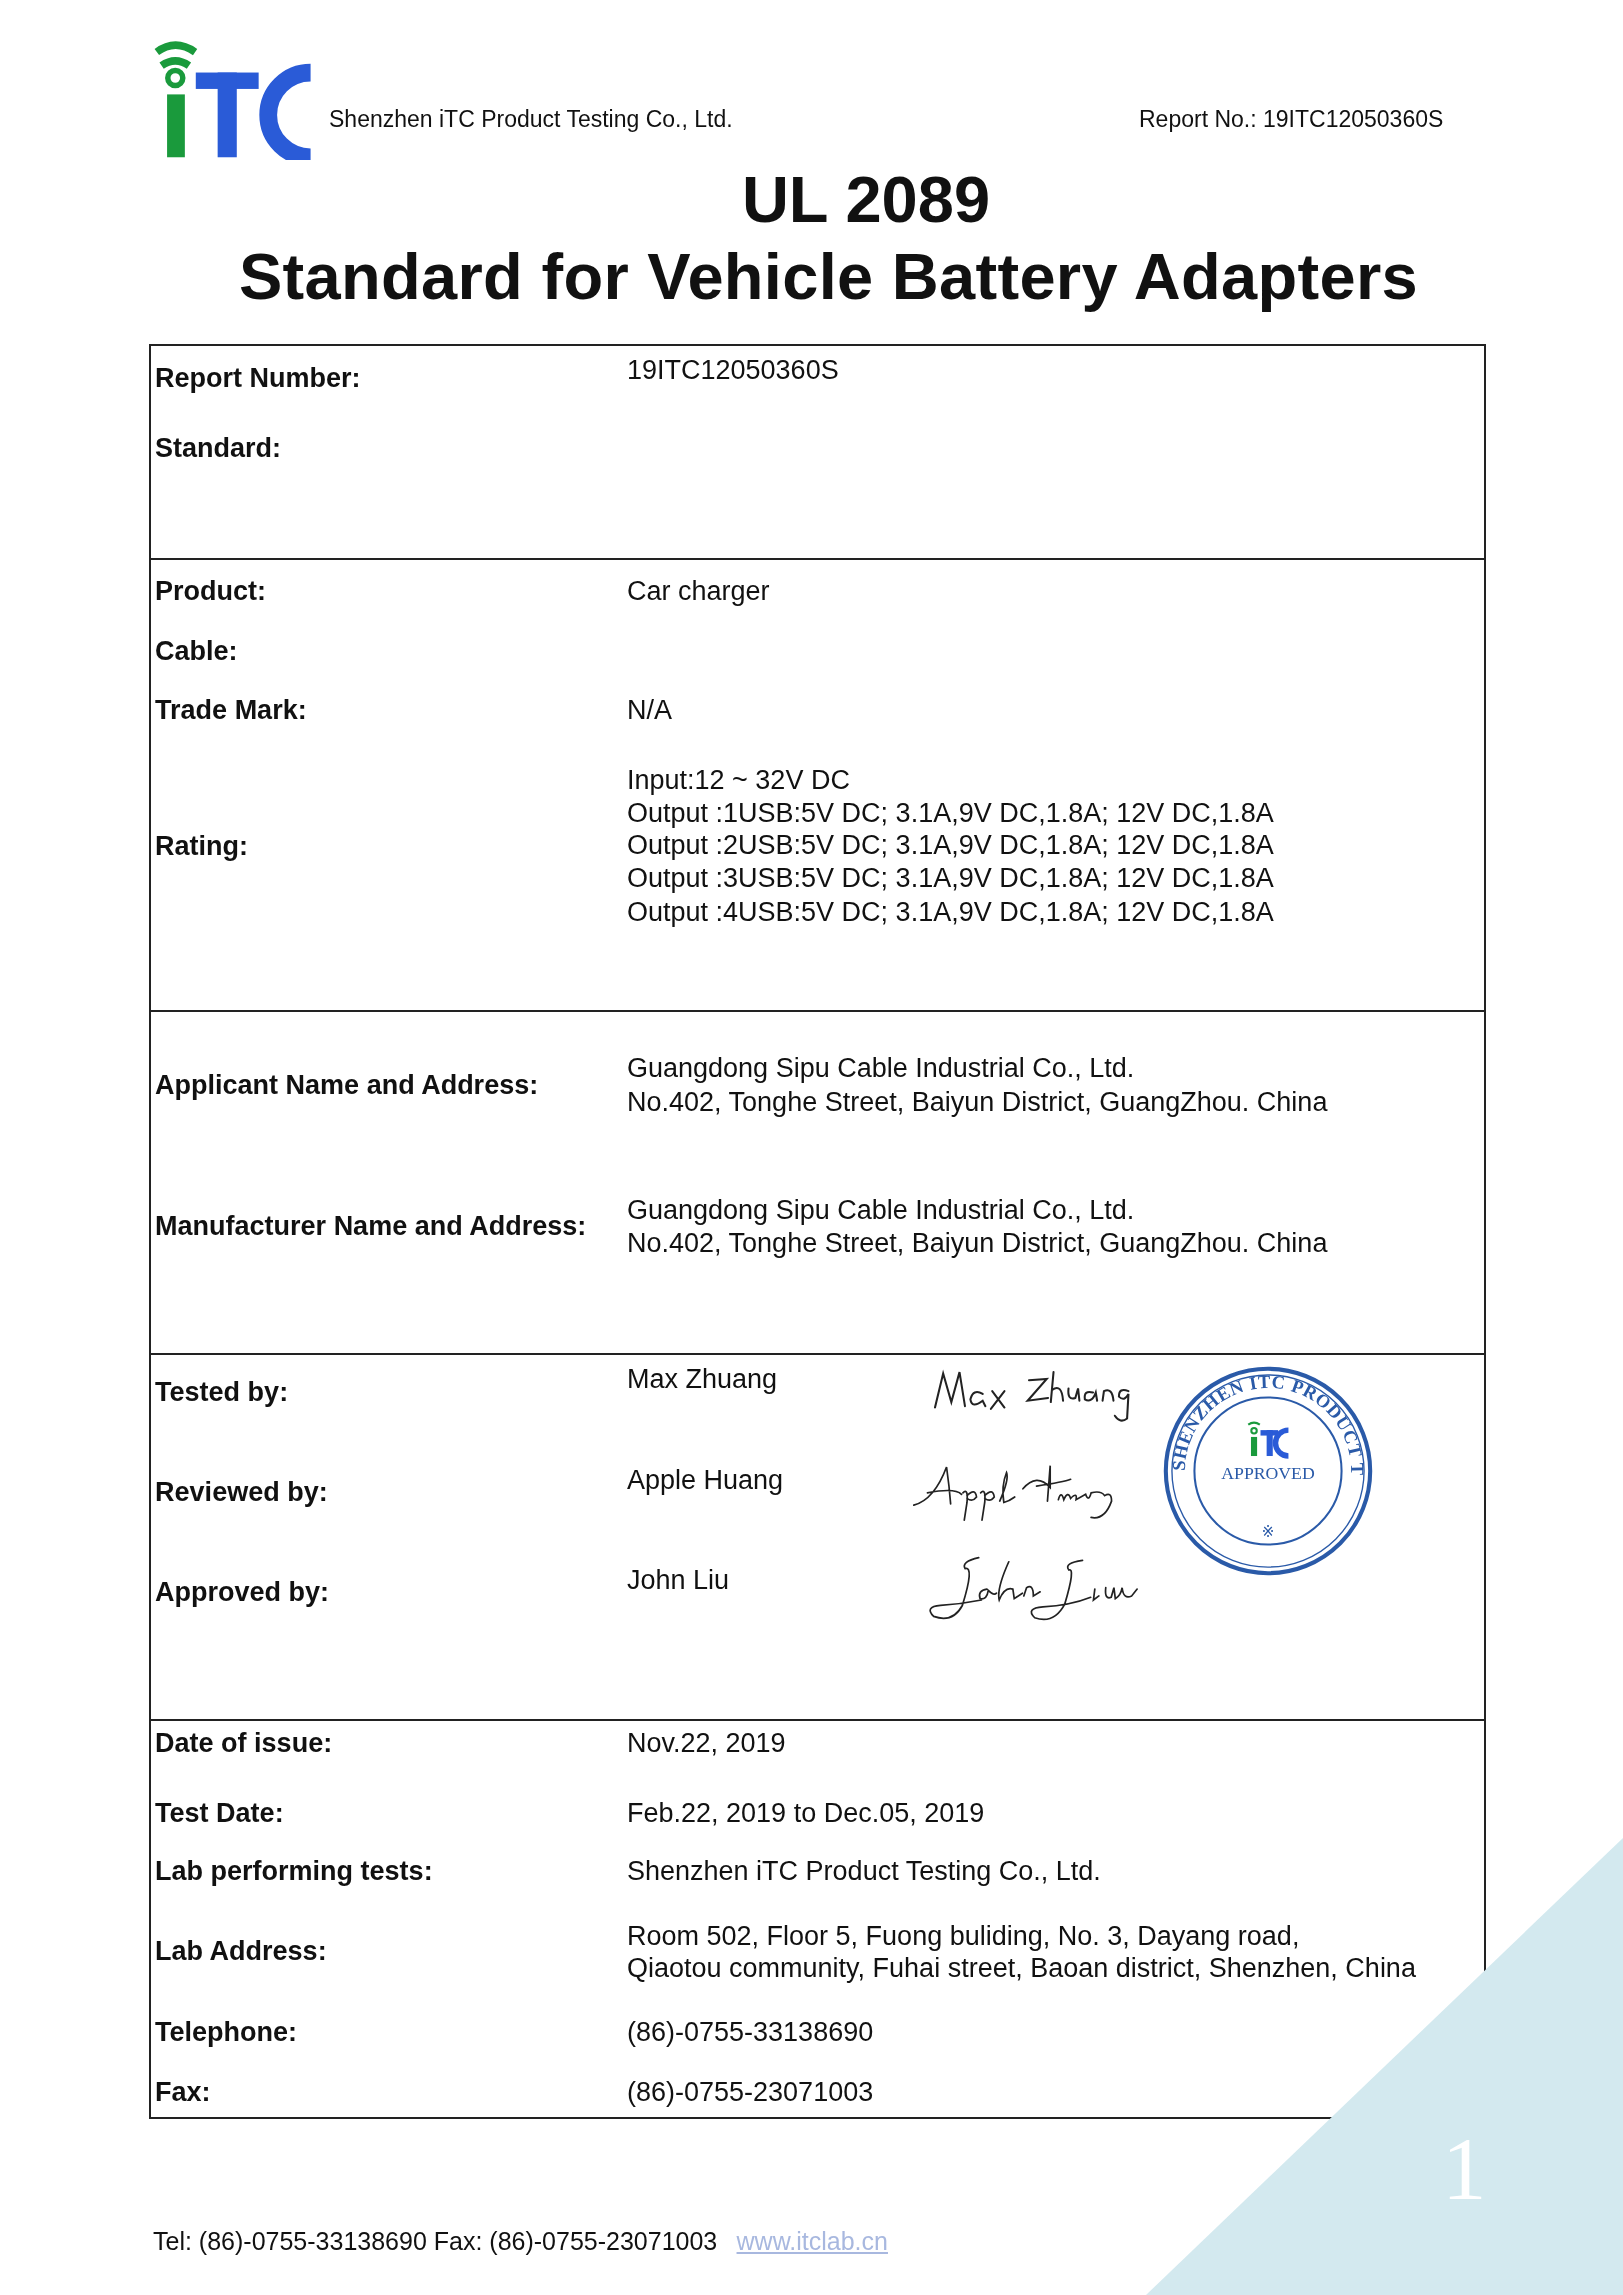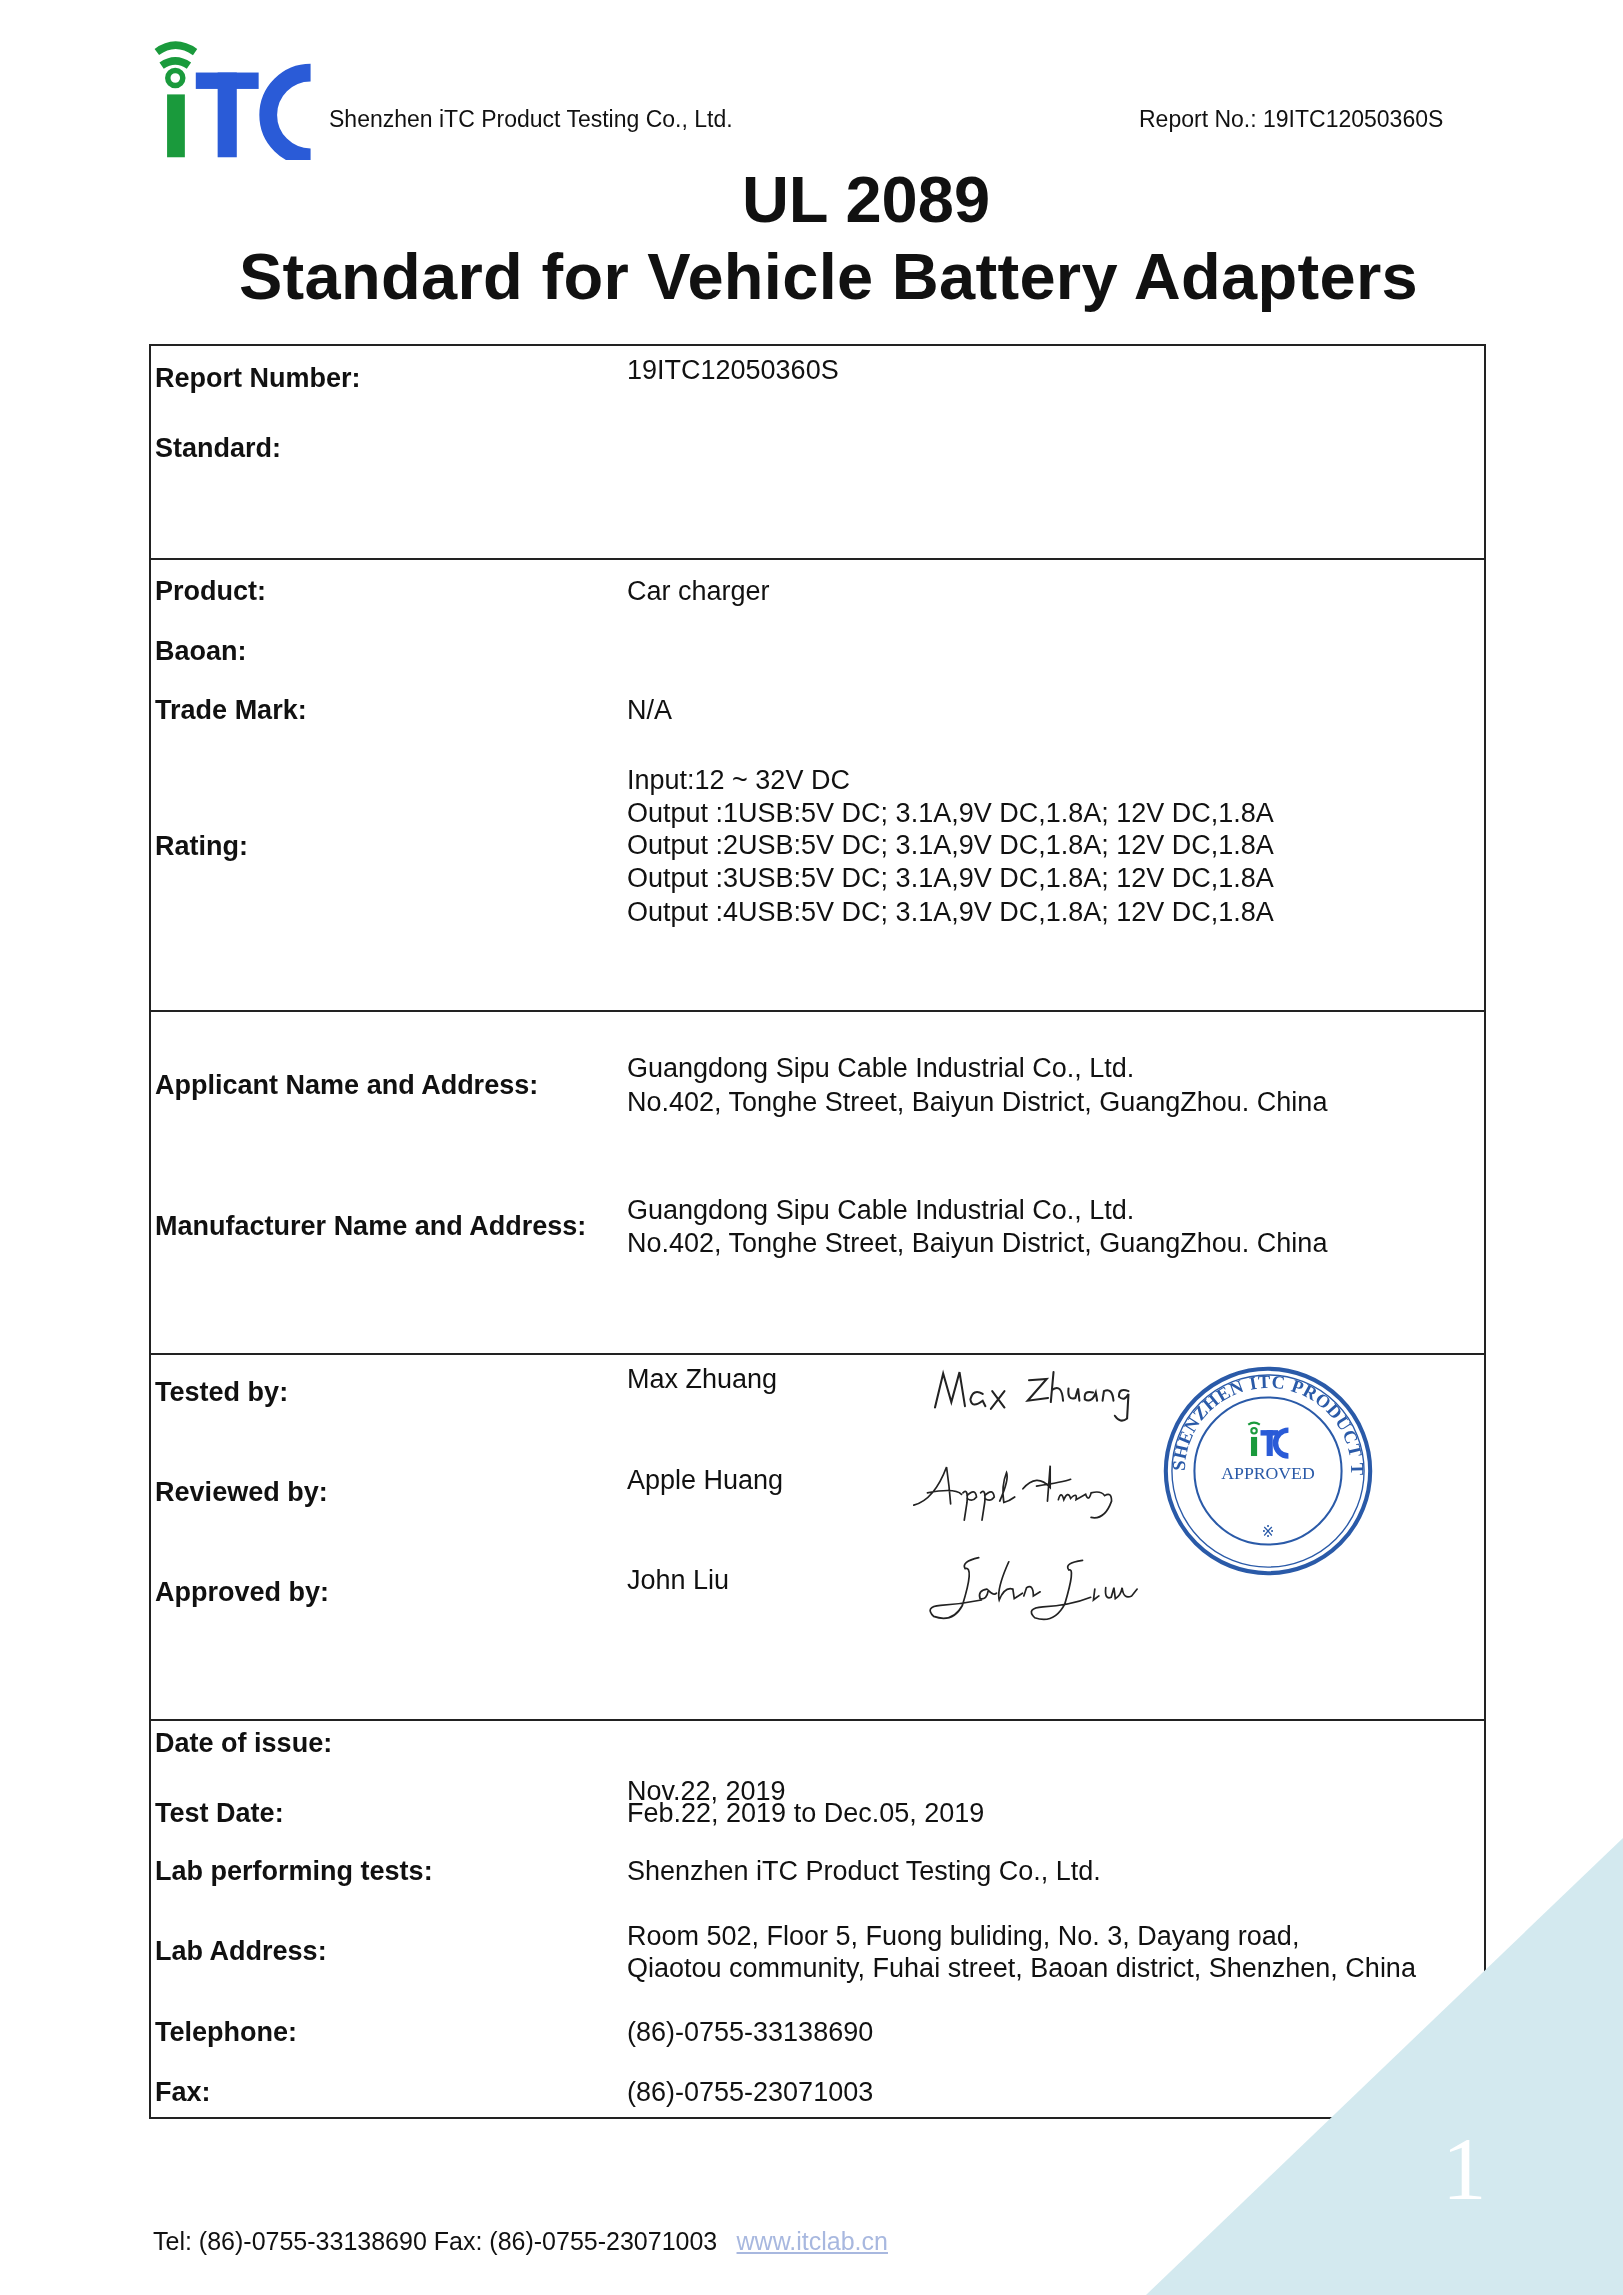--- a/index.html
+++ b/index.html
@@ -51,21 +51,21 @@
 <div class="abs table">
 
   <div class="lbl" style="top:15.7px">Report Number:</div>
   <div class="val" style="top:7.5px">19ITC12050360S</div>
   <div class="lbl" style="top:86px">Standard:</div>
 
   <div class="hline" style="top:212px"></div>
 
   <div class="lbl" style="top:229px">Product:</div>
   <div class="val" style="top:229px">Car charger</div>
-  <div class="lbl" style="top:289px">Baoan:</div>
+  <div class="lbl" style="top:289px">Cable:</div>
   <div class="lbl" style="top:348px">Trade Mark:</div>
   <div class="val" style="top:348px">N/A</div>
   <div class="lbl" style="top:484px">Rating:</div>
   <div class="val" style="top:418px">Input:12 ~ 32V DC</div>
   <div class="val" style="top:451px">Output :1USB:5V DC; 3.1A,9V DC,1.8A; 12V DC,1.8A</div>
   <div class="val" style="top:483px">Output :2USB:5V DC; 3.1A,9V DC,1.8A; 12V DC,1.8A</div>
   <div class="val" style="top:516px">Output :3USB:5V DC; 3.1A,9V DC,1.8A; 12V DC,1.8A</div>
   <div class="val" style="top:550px">Output :4USB:5V DC; 3.1A,9V DC,1.8A; 12V DC,1.8A</div>
 
   <div class="hline" style="top:664px"></div>
@@ -82,21 +82,21 @@
   <div class="lbl" style="top:1030px">Tested by:</div>
   <div class="val" style="top:1017px">Max Zhuang</div>
   <div class="lbl" style="top:1130px">Reviewed by:</div>
   <div class="val" style="top:1118px">Apple Huang</div>
   <div class="lbl" style="top:1230px">Approved by:</div>
   <div class="val" style="top:1218px">John Liu</div>
 
   <div class="hline" style="top:1373px"></div>
 
   <div class="lbl" style="top:1381px">Date of issue:</div>
-  <div class="val" style="top:1429px">Nov.22, 2019</div>
+  <div class="val" style="top:1381px">Nov.22, 2019</div>
   <div class="lbl" style="top:1451px">Test Date:</div>
   <div class="val" style="top:1451px">Feb.22, 2019 to Dec.05, 2019</div>
   <div class="lbl" style="top:1509px">Lab performing tests:</div>
   <div class="val" style="top:1509px">Shenzhen iTC Product Testing Co., Ltd.</div>
   <div class="lbl" style="top:1589px">Lab Address:</div>
   <div class="val" style="top:1574px">Room 502, Floor 5, Fuong buliding, No. 3, Dayang road,</div>
   <div class="val" style="top:1606px">Qiaotou community, Fuhai street, Baoan district, Shenzhen, China</div>
   <div class="lbl" style="top:1670px">Telephone:</div>
   <div class="val" style="top:1670px">(86)-0755-33138690</div>
   <div class="lbl" style="top:1730px">Fax:</div>

